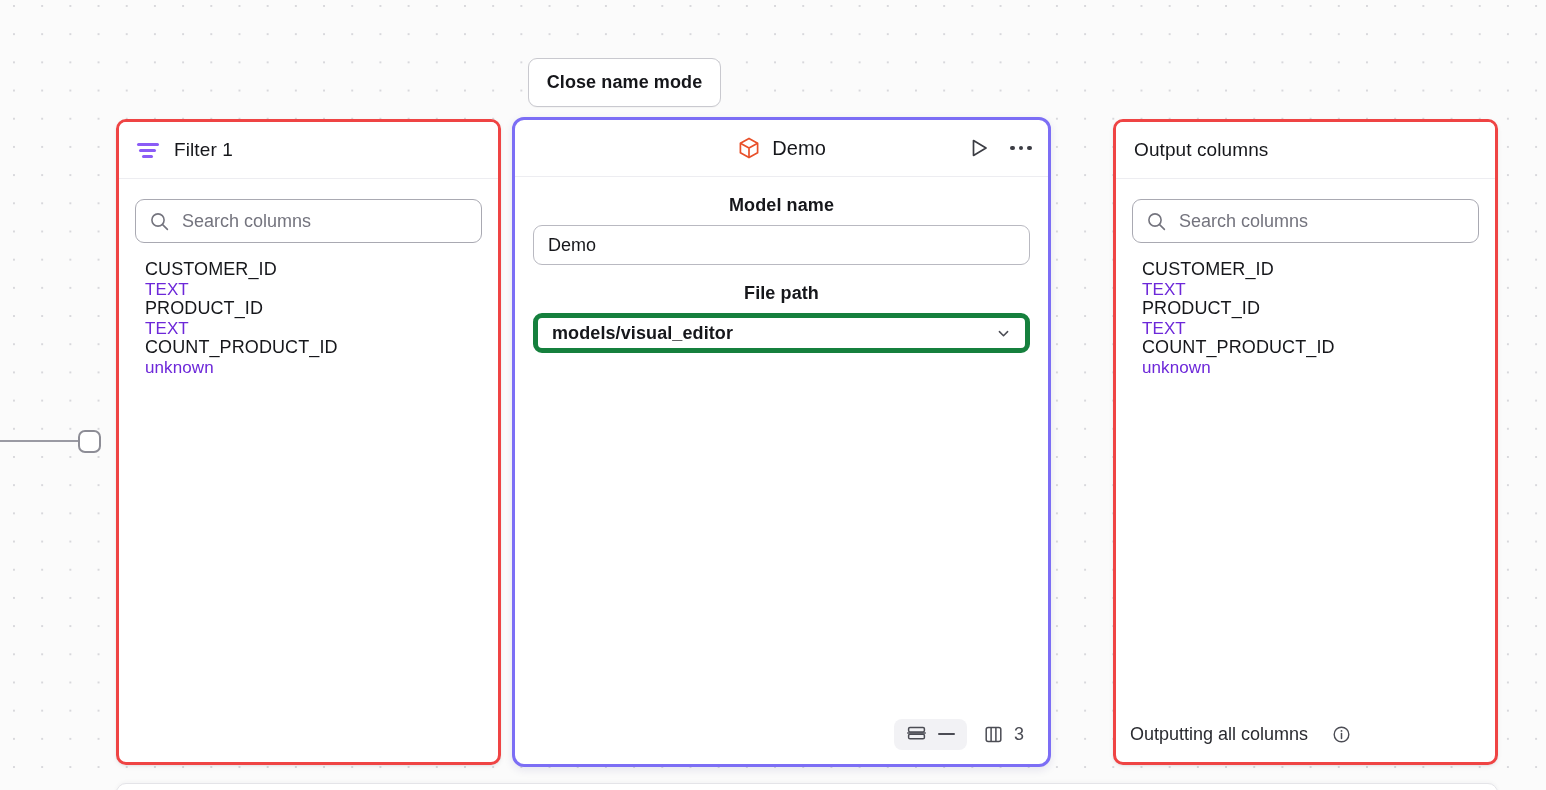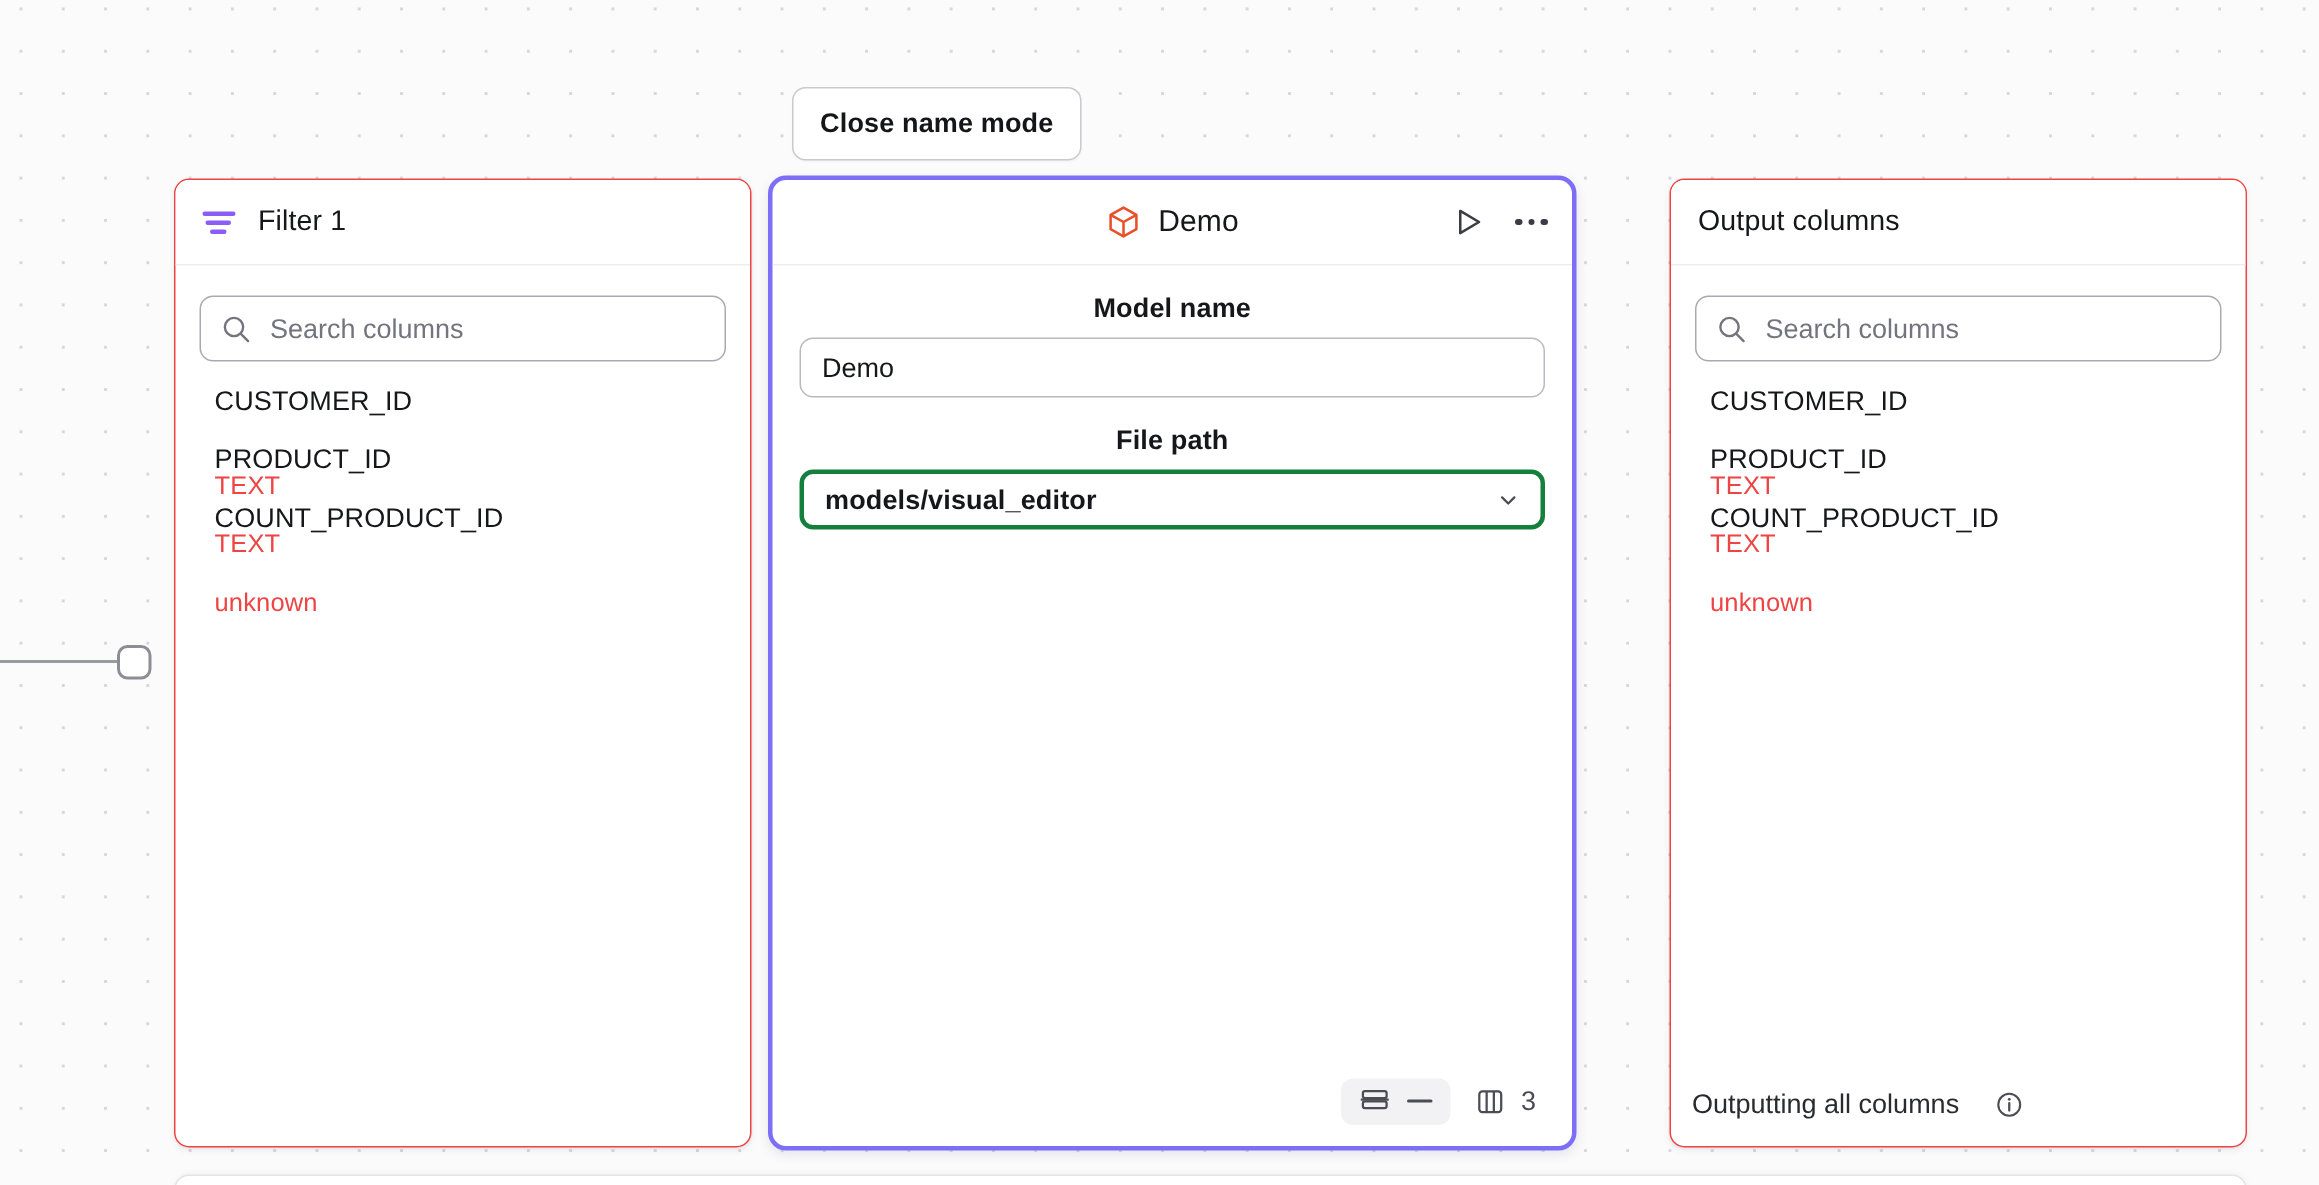--- a/index.html
+++ b/index.html
@@ -57,21 +57,21 @@
     color: #15161a;
     cursor: pointer;
     letter-spacing: .1px;
     box-shadow: 0 1px 1px rgba(0,0,0,.03);
   }
 
   
   .panel {
     position: absolute;
     background: #ffffff;
-    border: 1px solid #ef4444;
+    border: 3px solid #ef4444;
     border-radius: 10px;
     box-shadow: 0 2px 5px rgba(20,20,40,.055), 0 1px 2px rgba(20,20,40,.05);
     display: flex;
     flex-direction: column;
     overflow: hidden;
   }
 
   .panel-header {
     height: 57px;
     flex: 0 0 57px;
@@ -146,21 +146,21 @@
   .col-row {
     display: flex;
     justify-content: space-between;
     align-items: baseline;
     height: 39px;
     padding: 0 12px 0 10px;
     border-radius: 6px;
     flex-direction: column;
   }
   .col-name { font-size: 18px; color: #16171b; letter-spacing: .1px; }
-  .col-type { font-size: 17px; color: #ef4444; letter-spacing: .1px; margin-top: 36px; }
+  .col-type { font-size: 17px; color: #6d28d9; letter-spacing: .1px; }
 
   
   #output-footer {
     flex: 0 0 auto;
     height: 56px;
     display: flex;
     align-items: center;
     padding: 0 16px 0 14px;
     gap: 24px;
     font-size: 18px;
@@ -239,21 +239,21 @@
     font-family: "Liberation Sans", sans-serif;
     font-size: 18px;
     color: #16171b;
     outline: none;
     background: #fff;
     margin-bottom: 18px;
   }
   .select-input {
     width: 100%;
     height: 40px;
-    border: 3px solid #15803d;
+    border: 5px solid #15803d;
     border-radius: 9px;
     padding: 0 14px;
     display: flex;
     align-items: center;
     justify-content: space-between;
     background: #fff;
     cursor: pointer;
   }
   .select-input .val {
     font-size: 18px;

